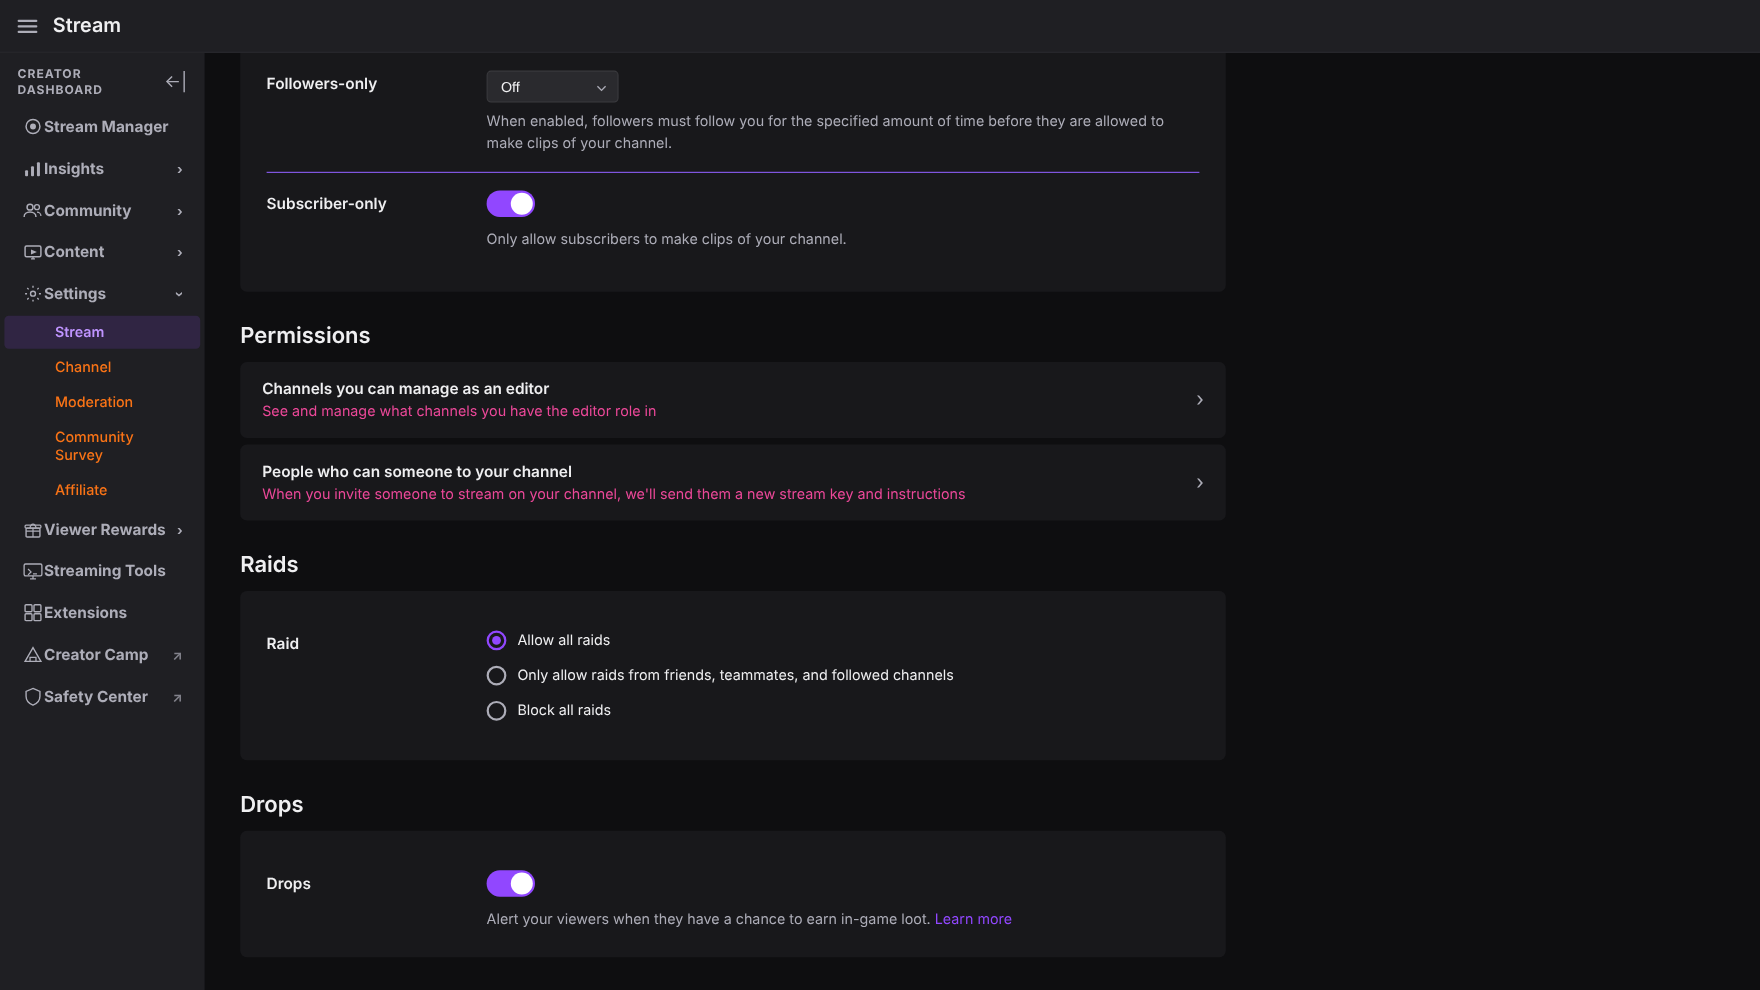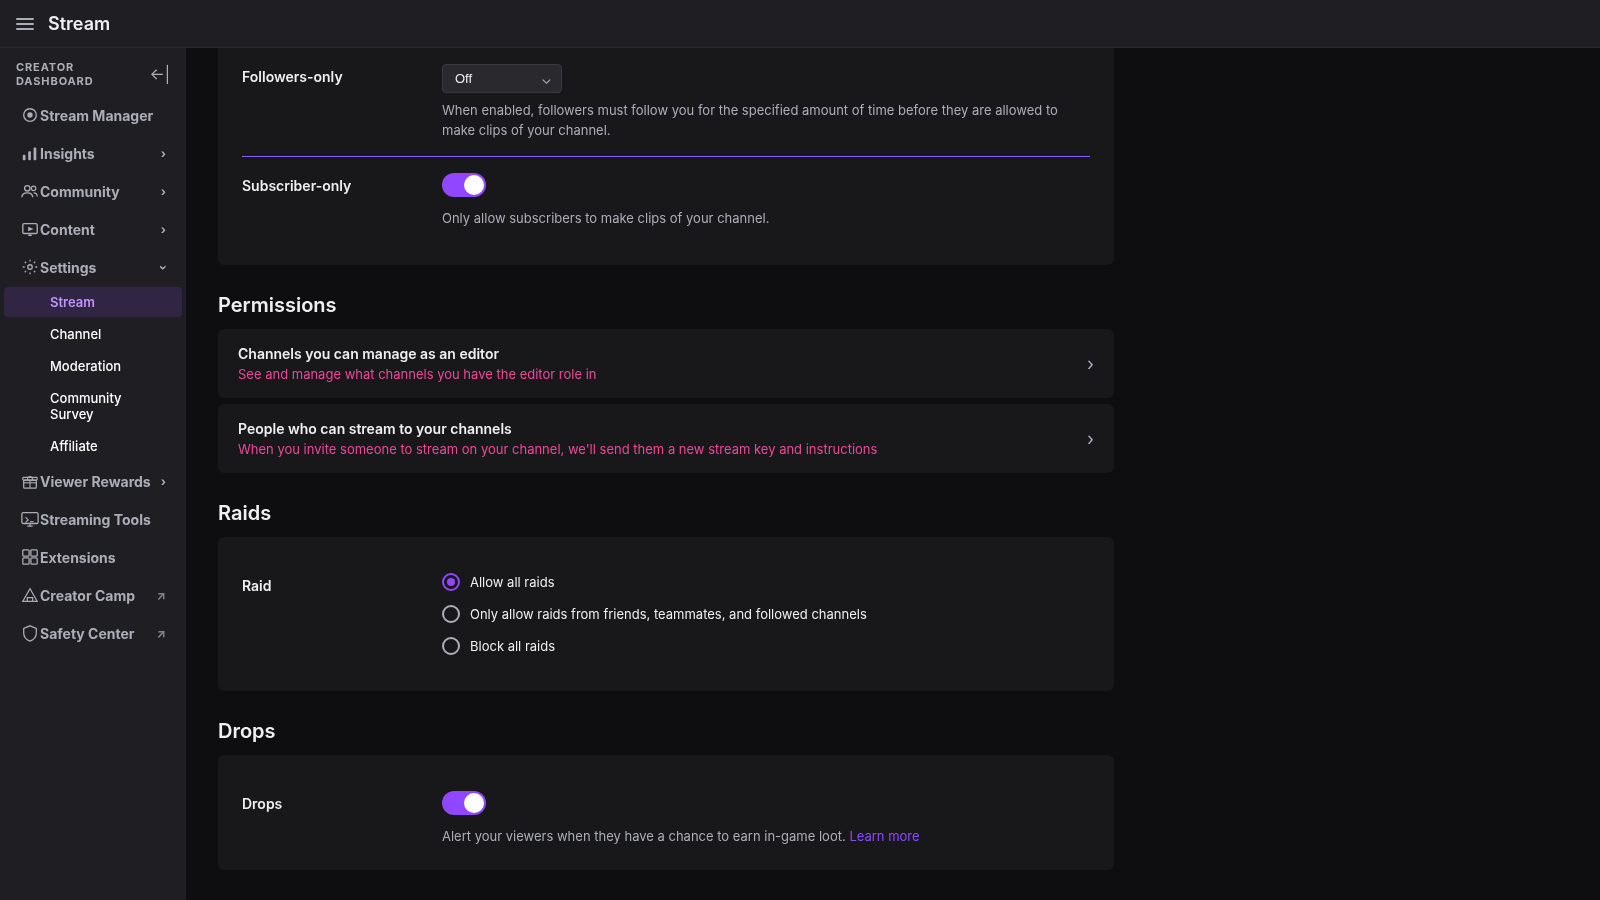--- a/index.html
+++ b/index.html
@@ -91,21 +91,21 @@
     }
     .sidebar-item .icon { width: 20px; height: 20px; flex-shrink: 0; display: flex; align-items: center; justify-content: center; }
     .sidebar-item .chevron { margin-left: auto; font-size: 12px; }
     .sidebar-item .ext-icon { margin-left: auto; font-size: 12px; opacity: 0.7; }
 
     .sidebar-sub-item {
       display: flex;
       align-items: center;
       padding: 7px 16px 7px 46px;
       cursor: pointer;
-      color: #ffffff;
+      color: #f97316;
       font-size: 13px;
       font-weight: 500;
       border-radius: 4px;
       margin: 1px 4px;
     }
     .sidebar-sub-item.active { color: #bf94ff; font-weight: 600; background: rgba(145,71,255,0.15); }
 
     
     .main {
       flex: 1;
@@ -467,21 +467,21 @@
       <div class="permission-row">
         <div class="permission-info">
           <div class="permission-title">Channels you can manage as an editor</div>
           <div class="permission-desc">See and manage what channels you have the editor role in</div>
         </div>
         <span class="permission-chevron">›</span>
       </div>
 
       <div class="permission-row">
         <div class="permission-info">
-          <div class="permission-title">People who can stream to your channels</div>
+          <div class="permission-title">People who can someone to your channel</div>
           <div class="permission-desc">When you invite someone to stream on your channel, we'll send them a new stream key and instructions</div>
         </div>
         <span class="permission-chevron">›</span>
       </div>
 
       <h2 class="section-heading">Raids</h2>
 
       <div class="settings-card">
         <div class="setting-row">
           <div class="setting-label">Raid</div>

